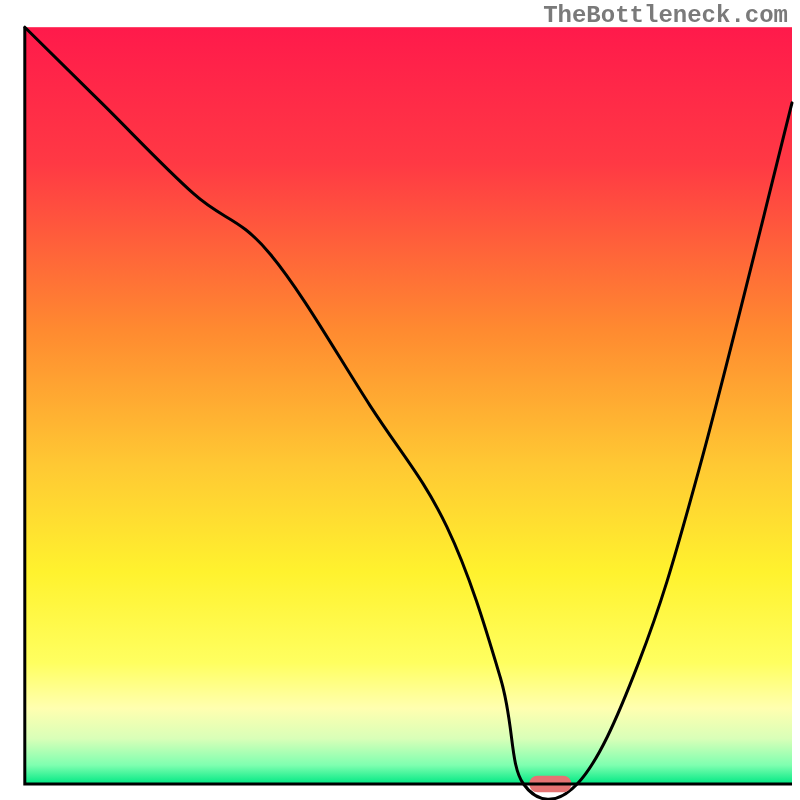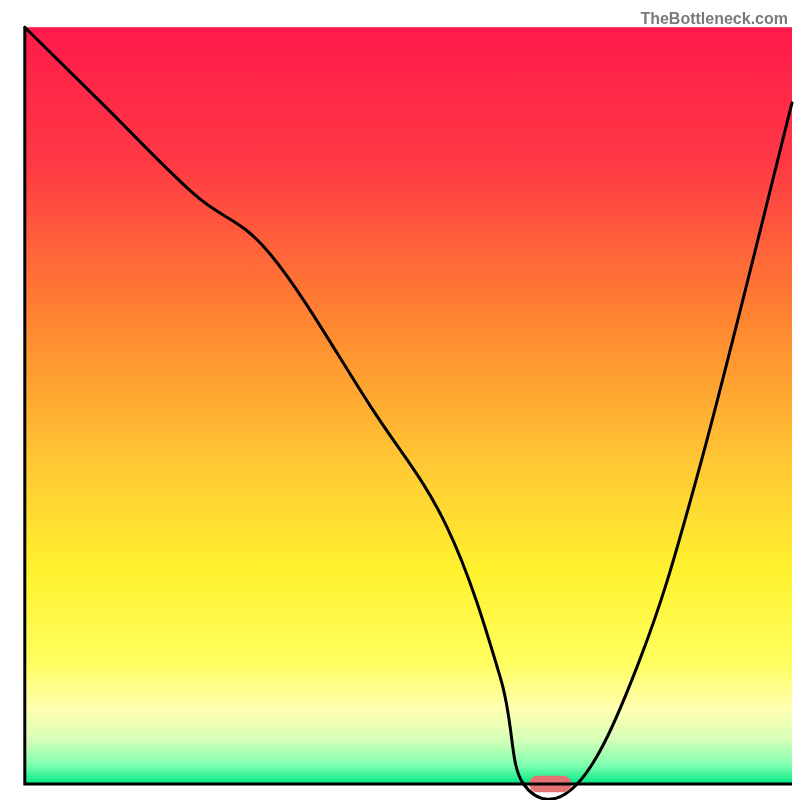--- a/index.html
+++ b/index.html
@@ -11,26 +11,27 @@
     overflow: hidden;
     font-family: Arial, Helvetica, sans-serif;
   }
   .chart-container {
     position: relative;
     width: 800px;
     height: 800px;
   }
   .watermark {
     position: absolute;
-    top: 10px;
+    top: 2px;
     right: 12px;
-    font-size: 16px;
+    font-size: 24px;
     font-weight: 600;
     color: #7a7a7a;
     z-index: 10;
+    font-family: Liberation Mono, monospace;
   }
   svg.chart {
     position: absolute;
     top: 0;
     left: 0;
   }
 </style>
 </head>
 <body>
 

